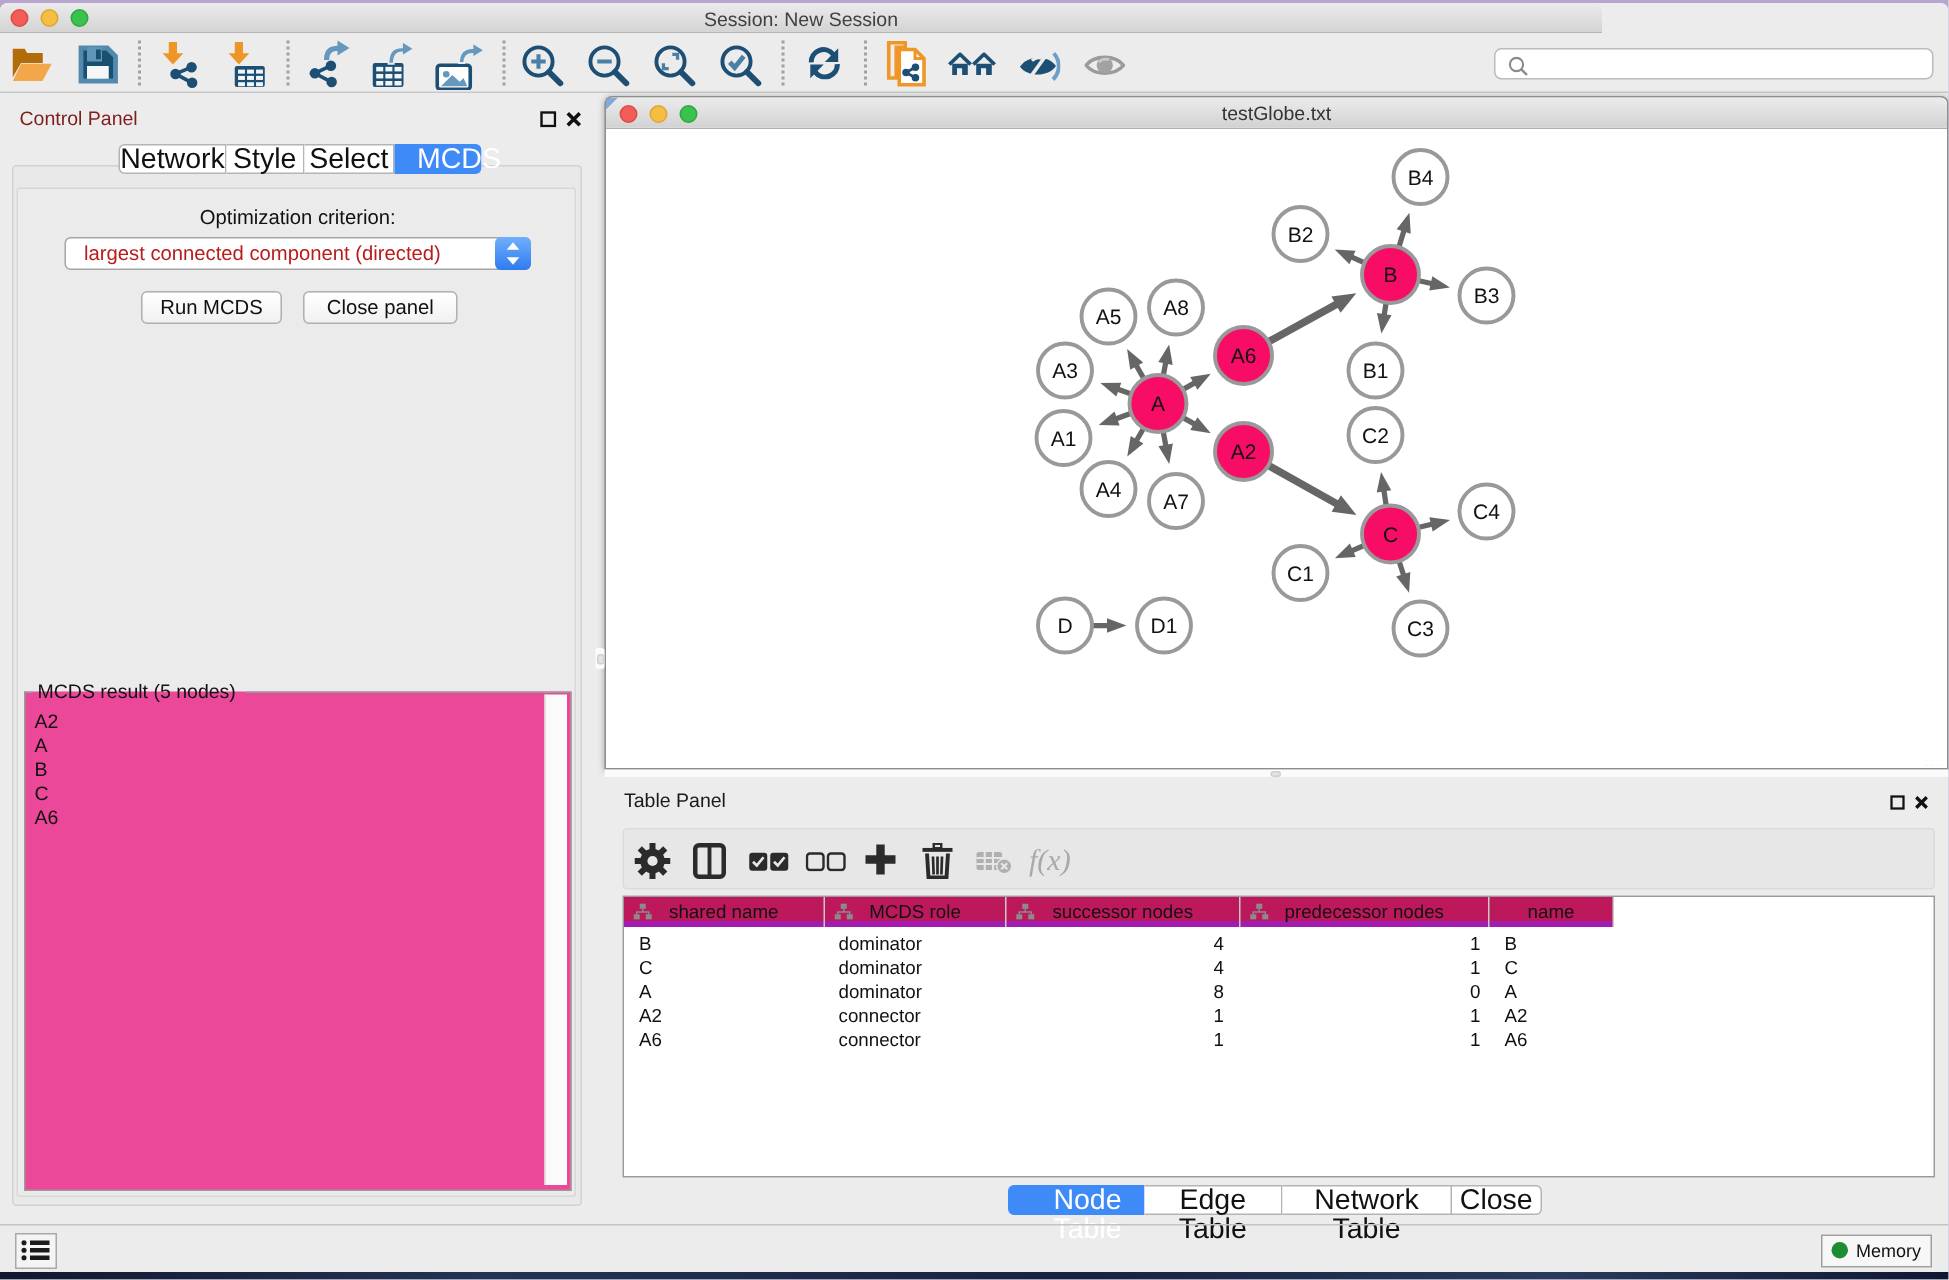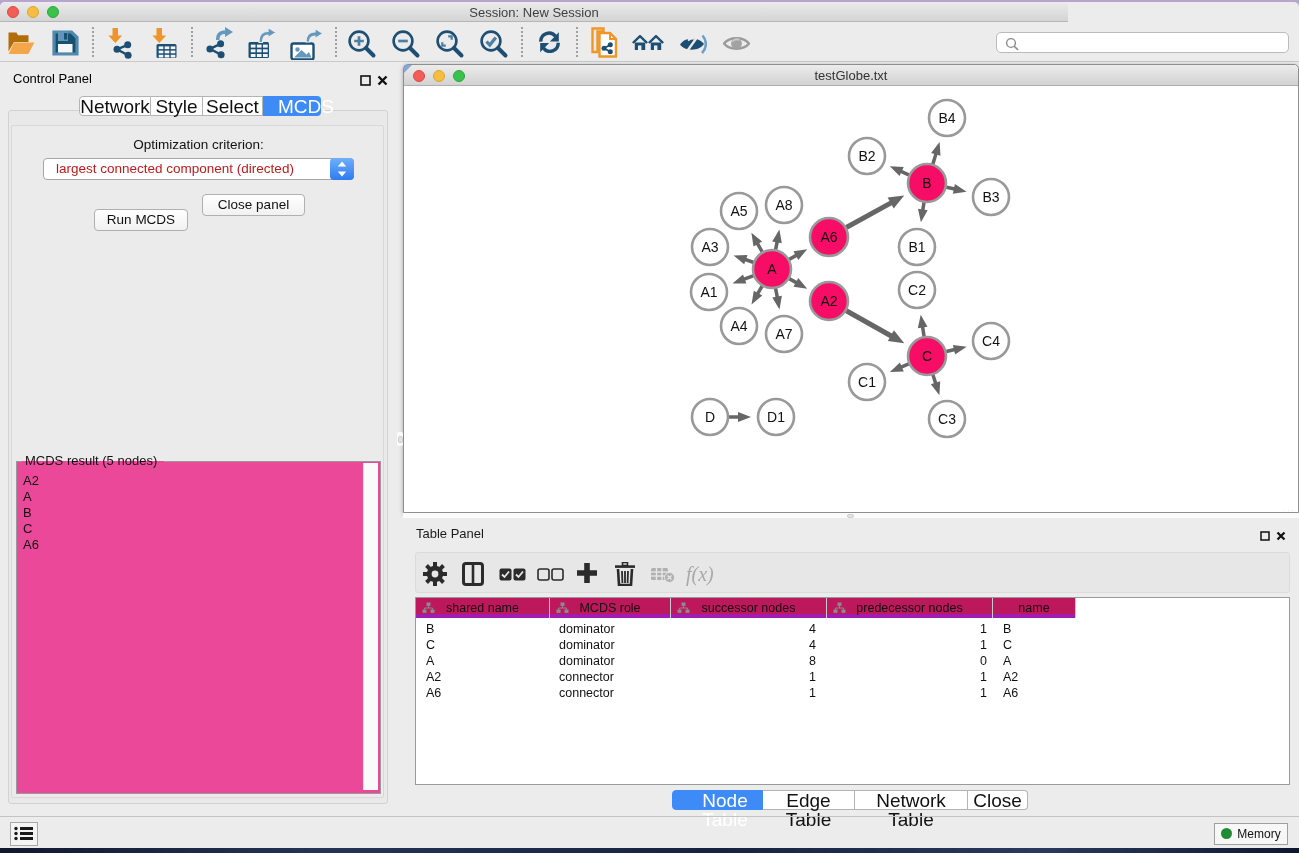--- a/index.html
+++ b/index.html
@@ -14,21 +14,21 @@
 .tl { position:absolute; width:12px; height:12px; border-radius:50%; }
 #title-text { position:absolute; top:3px; width:100%; text-align:center;
   font-size:13px; color:#404040; }
 #toolbar { position:absolute; left:0; top:22px; width:1299px; height:40px;
   border-bottom:1px solid #c9c9c9; }
 .tsep { position:absolute; top:5px; height:30px; width:0;
   border-left:2px dotted #a0a0a0; }
 #searchbox { position:absolute; left:996px; top:10px; width:293px; height:21px;
   background:#fff; border:1px solid #bbb; border-radius:5px; }
 
-#cp-title { position:absolute; left:13px; top:71px; font-size:13px; color:#000000; }
+#cp-title { position:absolute; left:13px; top:71px; font-size:13px; color:#7f1d1d; }
 .winbtn { position:absolute; }
 #cp-tabs { position:absolute; left:79px; top:96px; height:20px; }
 .tab { float:left; height:20px; line-height:19px; font-size:19px; text-align:center;
   background:#fff; border:1px solid #b4b4b4; border-left:none; color:#111; }
 .tab.first { border-left:1px solid #b4b4b4; border-radius:4px 0 0 4px; }
 .tab.last { border-radius:0 4px 4px 0; }
 .tab.sel { background:#3e8bf8; color:#fff; border-color:#3e8bf8;padding-left:15px; }
 #cp-box { position:absolute; left:8px; top:110px; width:380px; height:694px;
   background:#e9e9e9; border:1px solid #d2d2d2; border-radius:3px; }
 #cp-inner { position:absolute; left:11px; top:125px; width:373px; height:673px;
@@ -240,21 +240,21 @@
   <div class="tab sel last" style="width:58px">MCDS</div>
 </div>
 <div id="opt-label">Optimization criterion:</div>
 <div id="combo">
   <div class="txt">largest connected component (directed)</div>
   <div class="step"><svg width="24" height="22">
         <path d="M12 3.5 L16.2 8.5 L7.8 8.5 Z" fill="#fff"></path>
         <path d="M12 18.5 L16.2 13.5 L7.8 13.5 Z" fill="#fff"></path>
       </svg></div>
 </div>
-<div class="btn" style="left:94px;top:209px;width:94px;">Run MCDS</div>
+<div class="btn" style="left:94px;top:194px;width:94px;">Run MCDS</div>
 <div class="btn" style="left:202px;top:194px;width:103px;">Close panel</div>
 <div id="mcds-box">
   <div class="tb" style="left:0;width:5px"></div>
   <div class="tb" style="left:147px;right:0"></div>
   <div id="mcds-legend">MCDS result (5 nodes)</div>
   <div id="mcds-list">A2<br>A<br>B<br>C<br>A6</div>
   <div id="mcds-scroll"></div>
 </div>
 
 <div id="netwin">

